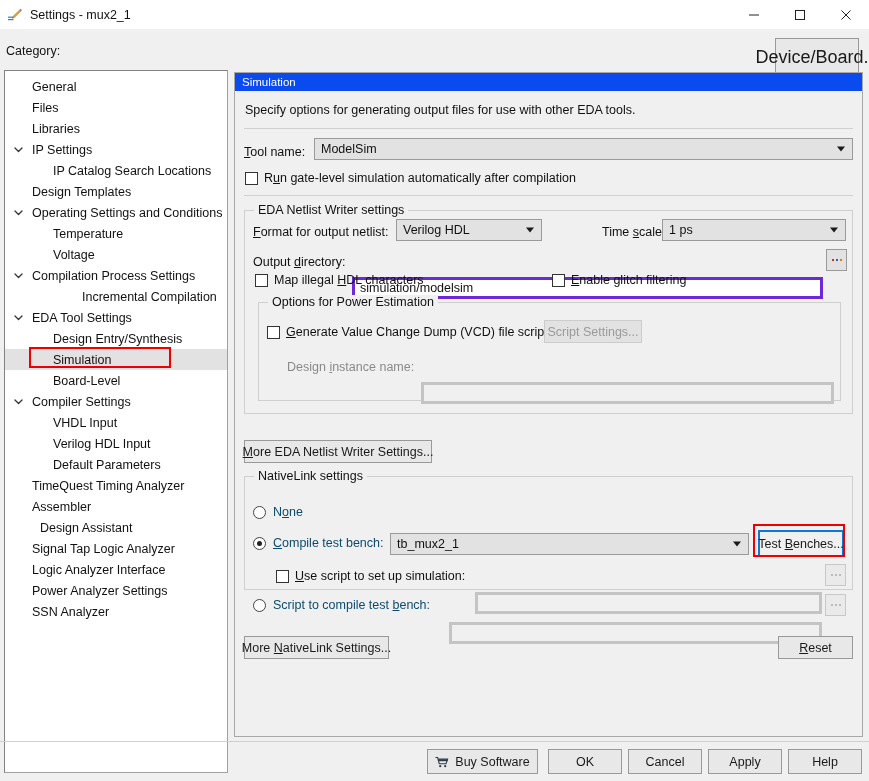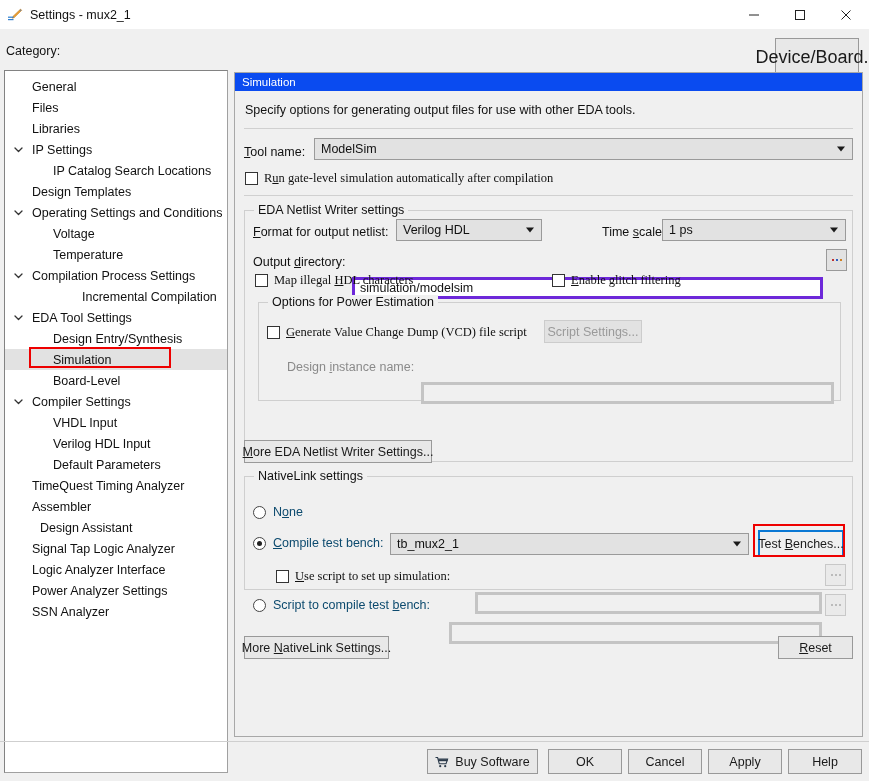--- a/index.html
+++ b/index.html
@@ -124,22 +124,22 @@
   }
   .textfield.dis { background: #f0f0f0; border-color: #c4c4c4; }
   .browse {
     position: absolute; width: 21px; height: 22px;
     background: #e2e2e2; border: 1px solid #9a9a9a;
     display: flex; align-items: center; justify-content: center; gap: 2px;
   }
   .browse .dot { width: 2px; height: 2px; }
 
   .chk {
-    position: absolute; display: flex; align-items: center;
-    font-size: 12.5px; color: #111; white-space: nowrap; font-family: Liberation Serif, serif;
+    position: absolute; display: flex; align-items: flex-end;
+    font-size: 12.5px; color: #111; white-space: nowrap;
   }
   .chk .box {
     width: 13px; height: 13px; border: 1px solid #333; background: #fff;
     margin-right: 6px; flex: 0 0 auto;
   }
   .rad { position: absolute; display: flex; align-items: center; font-size: 12.5px; color: #0c4a6e; white-space: nowrap; }
   .rad .circ {
     width: 13px; height: 13px; border: 1px solid #444; border-radius: 50%;
     background: #fff; margin-right: 7px; flex: 0 0 auto; position: relative;
   }
@@ -230,24 +230,24 @@
         </div>
         <div class="tree-row">
           <span class="tree-chev">
             <svg width="11" height="11" viewBox="0 0 11 11">
               <path d="M2 4 L5.5 7.5 L9 4" fill="none" stroke="#333" stroke-width="1.3" stroke-linecap="round" stroke-linejoin="round"></path>
             </svg>
           </span>
           <span class="tree-label" style="margin-left: 27px;">Operating Settings and Conditions</span>
         </div>
         <div class="tree-row">
+          <span class="tree-label" style="margin-left: 48px;">Temperature</span>
+        </div>
+        <div class="tree-row">
           <span class="tree-label" style="margin-left: 48px;">Voltage</span>
-        </div>
-        <div class="tree-row">
-          <span class="tree-label" style="margin-left: 48px;">Temperature</span>
         </div>
         <div class="tree-row">
           <span class="tree-chev">
             <svg width="11" height="11" viewBox="0 0 11 11">
               <path d="M2 4 L5.5 7.5 L9 4" fill="none" stroke="#333" stroke-width="1.3" stroke-linecap="round" stroke-linejoin="round"></path>
             </svg>
           </span>
           <span class="tree-label" style="margin-left: 27px;">Compilation Process Settings</span>
         </div>
         <div class="tree-row">
@@ -323,21 +323,21 @@
       <span>ModelSim</span>
       <span class="arrow"></span>
     </div>
 
     <div class="chk" style="left:10px; top:98px;">
       <span class="box"></span>
       <span>R<span class="u">u</span>n gate-level simulation automatically after compilation</span>
     </div>
     <div class="hrule" style="left:9px; top:122px; width:609px;"></div>
 
-    <div class="group" style="left:9px; top:137px; width:609px; height:252px;padding-left:38px;">
+    <div class="group" style="left:9px; top:137px; width:609px; height:204px;padding-left:38px;">
       <div class="gtitle">EDA Netlist Writer settings</div>
 
       <div class="lbl" style="left:8px; top:14px;"><span class="u">F</span>ormat for output netlist:</div>
       <div class="combo" style="left:151px; top:8px; width:146px;">
         <span>Verilog HDL</span>
         <span class="arrow"></span>
       </div>
 
       <div class="lbl" style="left:357px; top:14px;">Time <span class="u">s</span>cale:</div>
       <div class="combo" style="left:417px; top:8px; width:184px;">

